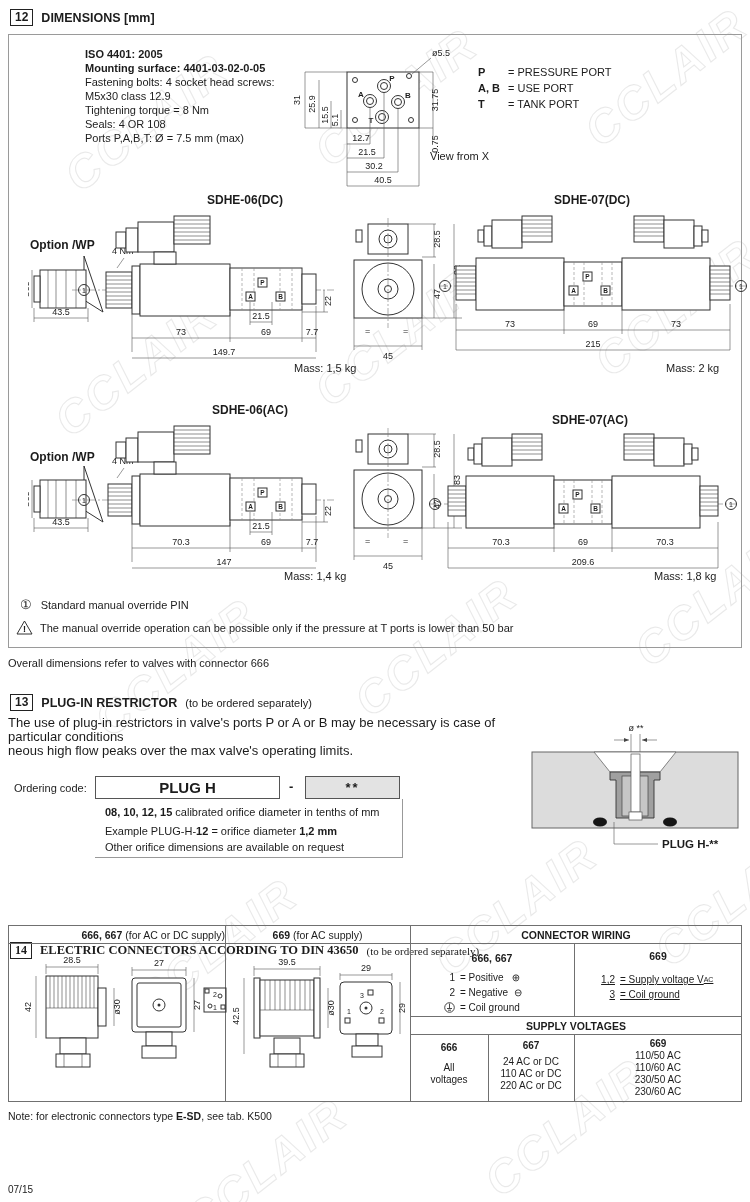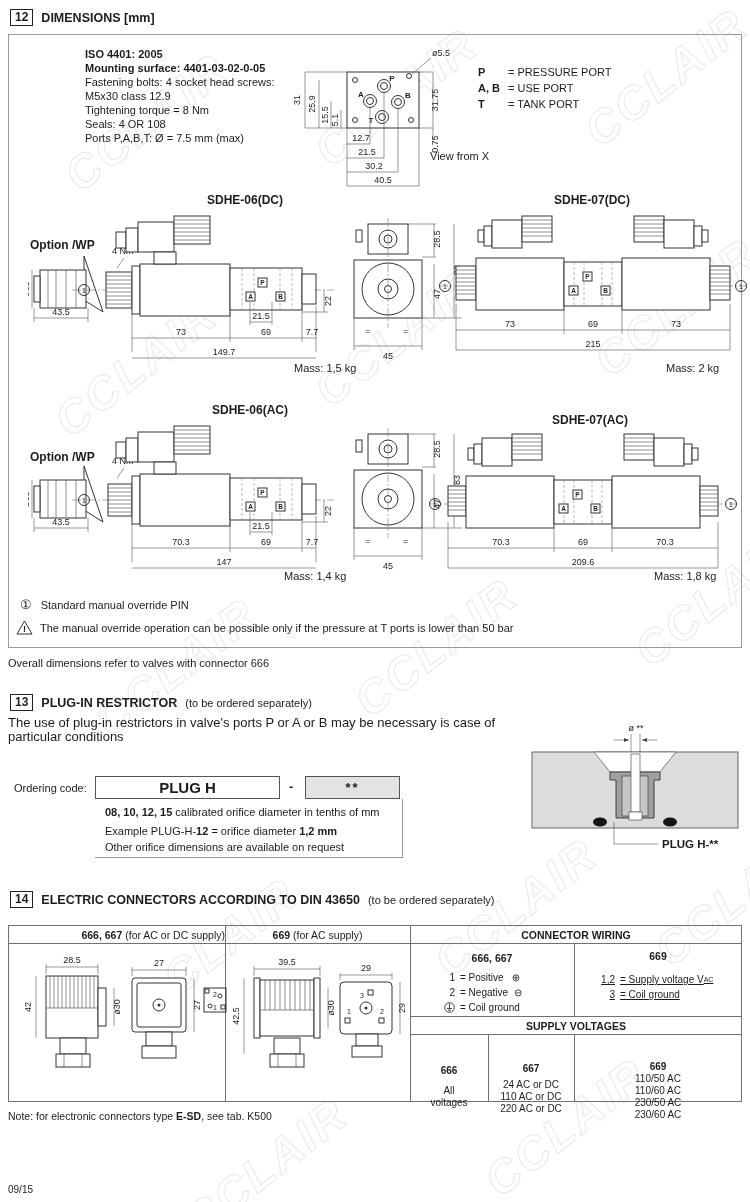--- a/index.html
+++ b/index.html
@@ -34,21 +34,21 @@
   svg text { font-family:"Liberation Sans",sans-serif; fill:#1c1c1c; }
   svg .d { font-size:9px; }
   svg .pl { font-size:6.5px; font-weight:bold; text-anchor:middle; }
   svg .cn { font-size:7px; text-anchor:middle; }
   .tline { position:absolute; background:#707070; }
   .tbtxt { font-size:10.5px; }
   .tbold { font-weight:bold; }
   .wrow { display:flex; font-size:10px; line-height:15px; }
   .wnum { width:20px; text-align:right; padding-right:5px; }
   .subsm { font-size:7px; }
-  .svc { font-size:10px; line-height:12px; text-align:center;margin-top:23px; }
+  .svc { font-size:10px; line-height:12px; text-align:center; }
 </style>
 </head>
 <body>
 
 <div class="wm" style="left:50px;top:95px;">CCLAIR</div>
 <div class="wm" style="left:300px;top:70px;">CCLAIR</div>
 <div class="wm" style="left:570px;top:50px;">CCLAIR</div>
 <div class="wm" style="left:40px;top:340px;">CCLAIR</div>
 <div class="wm" style="left:300px;top:310px;">CCLAIR</div>
 <div class="wm" style="left:580px;top:280px;">CCLAIR</div>
@@ -397,20 +397,21 @@
 
 <div class="abs notetxt" style="left:8px;top:657px;">Overall dimensions refer to valves with connector 666</div>
 
 <div class="abs sechdr" style="left:10px;top:694px;">
   <span class="secnum">13</span>
   <span class="sectitle">PLUG-IN RESTRICTOR</span>
   <span class="secsub">(to be ordered separately)</span>
 </div>
 <div class="abs para" style="left:8px;top:716px;width:530px;">
   <div>The use of plug-in restrictors in valve's ports P or A or B may be necessary is case of particular conditions</div>
+  <div>neous high flow peaks over the max valve's operating limits.</div>
 </div>
 <div class="abs notetxt" style="left:14px;top:782px;">Ordering code:</div>
 <div class="abs codebox" style="left:95px;top:776px;width:185px;height:23px;font-size:15px;">PLUG H</div>
 <div class="abs" style="left:289px;top:779px;font-weight:bold;font-size:13px;">-</div>
 <div class="abs codebox" style="left:305px;top:776px;width:95px;height:23px;font-size:13px;background:#e3e3e3;letter-spacing:2px;">**</div>
 <div class="abs" style="left:95px;top:799px;width:308px;height:59px;border-right:1px solid #999;border-bottom:1px solid #999;"></div>
 <div class="abs helpline" style="left:105px;top:805px;">
   <span class="tbold">08, 10, 12, 15</span><span> calibrated orifice diameter in tenths of mm</span>
 </div>
 <div class="abs helpline" style="left:105px;top:824px;">
@@ -430,21 +431,21 @@
   <polygon points="82,72 132,72 132,80 126,80 126,118 88,118 88,80 82,80" fill="#a0a0a0" stroke="#333" stroke-width="0.9"></polygon>
   <rect x="94" y="76" width="26" height="40" fill="#c6c6c6" stroke="#444" stroke-width="0.7"></rect>
   <rect x="103" y="54" width="9" height="58" fill="#fff" stroke="#555" stroke-width="0.7"></rect>
   <rect x="101" y="112" width="13" height="8" fill="#fff" stroke="#555" stroke-width="0.7"></rect>
   <ellipse cx="72" cy="122" rx="7" ry="4.5" fill="#151515"></ellipse>
   <ellipse cx="142" cy="122" rx="7" ry="4.5" fill="#151515"></ellipse>
   <path class="dm" d="M86,122v22M86,144h44"></path>
   <text x="134" y="148" style="font-size:11.5px;font-weight:bold;">PLUG H-**</text>
 </svg>
 
-<div class="abs sechdr" style="left:10px;top:891px;">
+<div class="abs sechdr" style="left:10px;top:942px;font-family:Liberation Serif, serif;">
   <span class="secnum">14</span>
   <span class="sectitle">ELECTRIC CONNECTORS ACCORDING TO DIN 43650</span>
   <span class="secsub">(to be ordered separately)</span>
 </div>
 
 <div class="abs" style="left:8px;top:925px;width:734px;height:177px;border:1px solid #707070;"></div>
 <div class="tline" style="left:8px;top:943px;width:734px;height:1px;"></div>
 <div class="tline" style="left:225px;top:925px;width:1px;height:177px;"></div>
 <div class="tline" style="left:410px;top:925px;width:1px;height:177px;"></div>
 <div class="tline" style="left:574px;top:943px;width:1px;height:73px;"></div>
@@ -587,13 +588,13 @@
   <div class="tbold">669</div>
   <div>110/50 AC</div>
   <div>110/60 AC</div>
   <div>230/50 AC</div>
   <div>230/60 AC</div>
 </div>
 
 <div class="abs" style="left:8px;top:1110px;font-size:10.5px;">
   <span>Note: for electronic connectors type </span><span class="tbold">E-SD</span><span>, see tab. K500</span>
 </div>
-<div class="abs" style="left:8px;top:1184px;font-size:10px;">09/15</div>
+<div class="abs" style="left:8px;top:1184px;font-size:10px;">07/15</div>
 
 </body></html>

